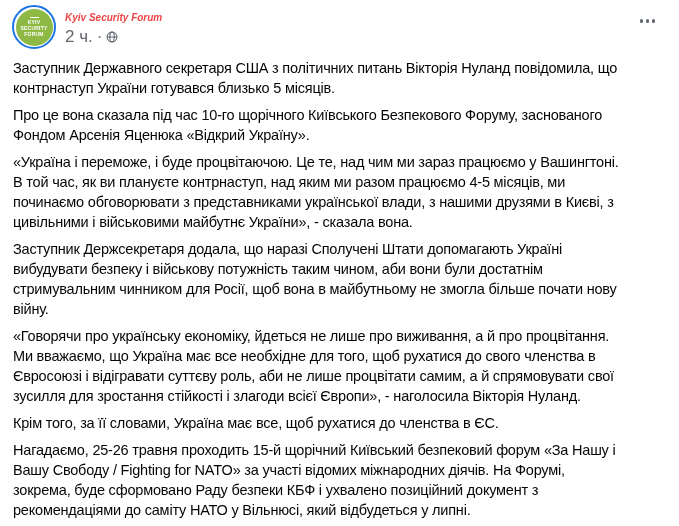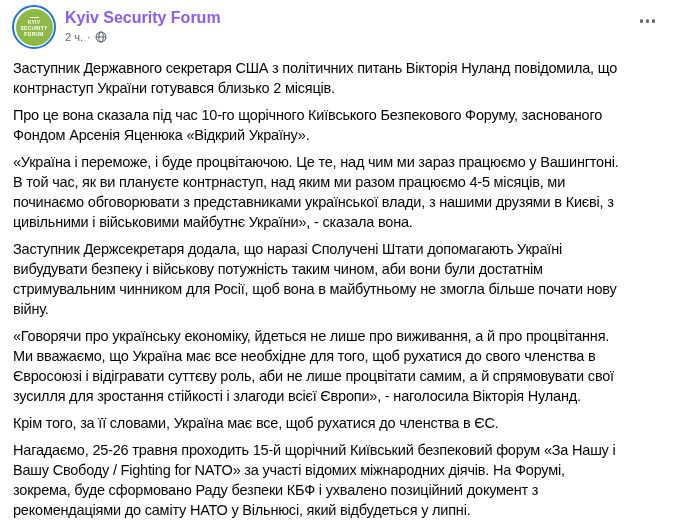--- a/index.html
+++ b/index.html
@@ -20,22 +20,22 @@
   }
   .avatar-inner {
     width: 100%; height: 100%; border-radius: 50%;
     background: #8eb944; color: #ffffff;
     display: flex; flex-direction: column; align-items: center; justify-content: center;
     text-align: center; overflow: hidden;
   }
   .avatar-dash { width: 9px; height: 1px; background: rgba(255,255,255,0.95); margin-bottom: 1px; }
   .avatar-line { font-size: 5px; line-height: 6px; font-weight: 700; letter-spacing: 0.2px; }
   .header-info { margin-left: 9px; padding-top: 3px; }
-  .page-name { font-size: 16px; font-weight: 700; color: #8b5cf6; line-height: 19px; cursor: pointer; }
-  .meta { display: flex; align-items: center; gap: 4px; color: #65676b; font-size: 11px; line-height: 16px; margin-top: 2px; }
+  .page-name { font-size: 10px; font-weight: 700; color: #ef4444; line-height: 19px; cursor: pointer; font-style: italic; }
+  .meta { display: flex; align-items: center; gap: 4px; color: #65676b; font-size: 17px; line-height: 16px; margin-top: 2px; }
   .timestamp { cursor: pointer; }
   .globe-icon svg { display: block; }
 
   .more {
     position: absolute; top: 13px; right: 21px;
     display: flex; gap: 2.5px; padding: 6px 3px; cursor: pointer; align-items: center;
   }
   .mdot { width: 3.5px; height: 3.5px; border-radius: 50%; background: #606770; }
 
   
@@ -79,21 +79,21 @@
 
     <div class="more" role="button" aria-label="More options">
       <span class="mdot"></span>
       <span class="mdot"></span>
       <span class="mdot"></span>
     </div>
   </div>
 
   <div class="body">
     <p>Заступник Державного секретаря США з політичних питань Вікторія Нуланд повідомила, що
-контрнаступ України готувався близько 2 місяців.</p>
+контрнаступ України готувався близько 5 місяців.</p>
     <p>Про це вона сказала під час 10-го щорічного Київського Безпекового Форуму, заснованого
 Фондом Арсенія Яценюка «Відкрий Україну».</p>
     <p>«Україна і переможе, і буде процвітаючою. Це те, над чим ми зараз працюємо у Вашингтоні.
 В той час, як ви плануєте контрнаступ, над яким ми разом працюємо 4-5 місяців, ми
 починаємо обговорювати з представниками української влади, з нашими друзями в Києві, з
 цивільними і військовими майбутнє України», - сказала вона.</p>
     <p>Заступник Держсекретаря додала, що наразі Сполучені Штати допомагають Україні
 вибудувати безпеку і військову потужність таким чином, аби вони були достатнім
 стримувальним чинником для Росії, щоб вона в майбутньому не змогла більше почати нову
 війну.</p>

